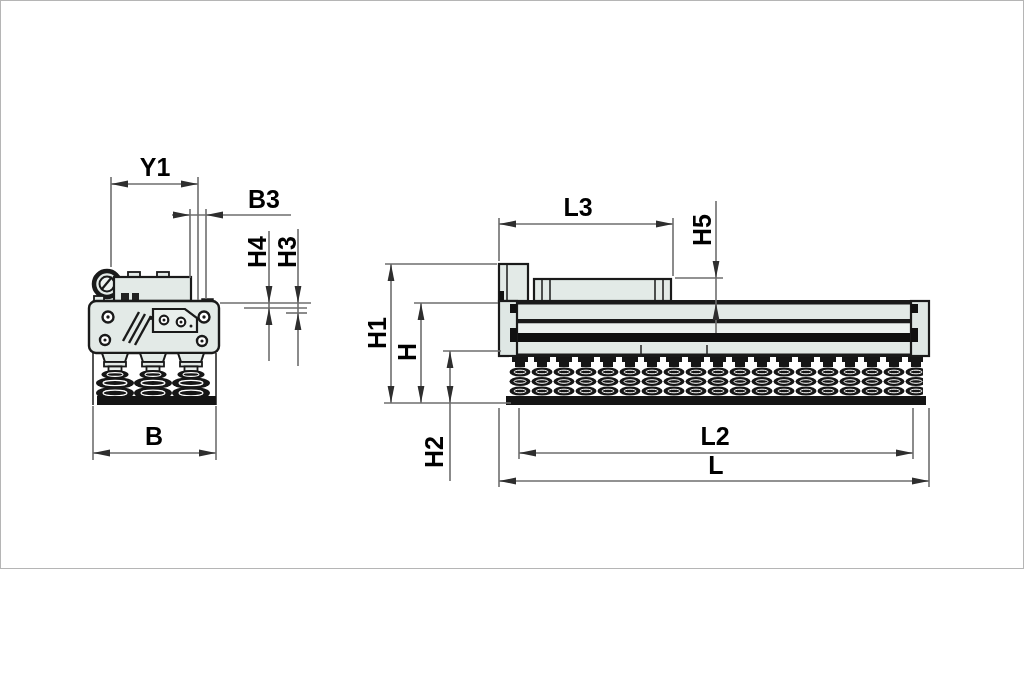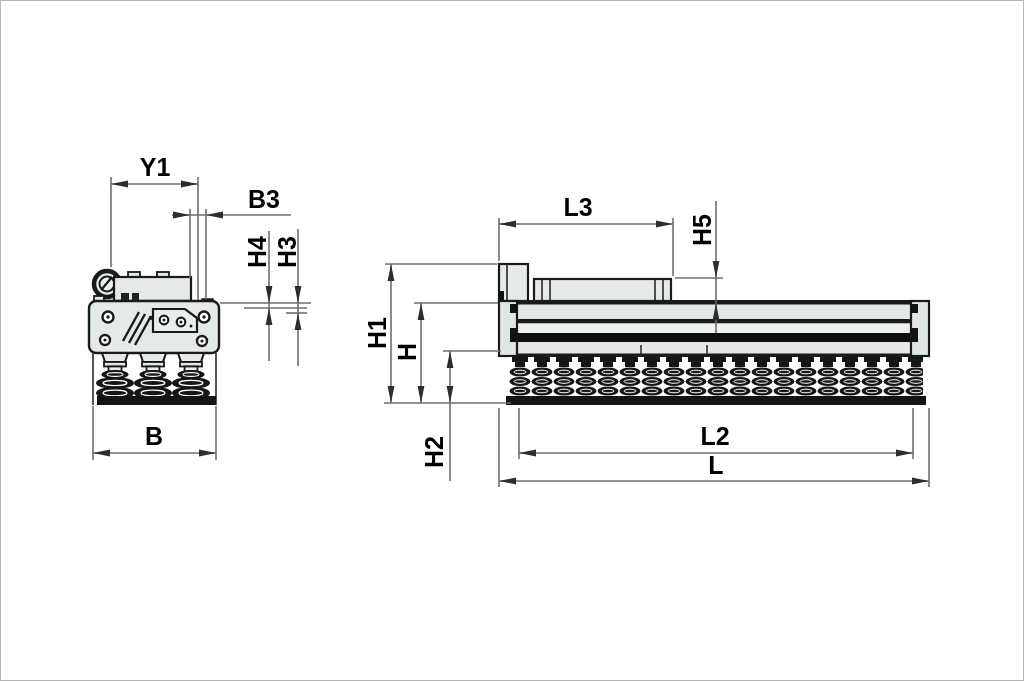--- a/index.html
+++ b/index.html
@@ -1,17 +1,17 @@
 <!DOCTYPE html>
 <html><head>
 <meta charset="utf-8">
 <style>
   html,body{margin:0;padding:0;background:#fff;}
   .frame{
-    width:1024px;height:681px;box-sizing:border-box;
+    width:1024px;height:569px;box-sizing:border-box;
     border:1px solid #b5b5b5;background:#ffffff;
     font-family:"Liberation Sans", sans-serif;
     position:relative;overflow:hidden;
   }
   svg{display:block;}
   svg text{
     font-family:"Liberation Sans", sans-serif;
     font-weight:bold;font-size:25px;fill:#000;
   }
   .d{stroke:#6e6e6e;stroke-width:1.6;fill:none;}

